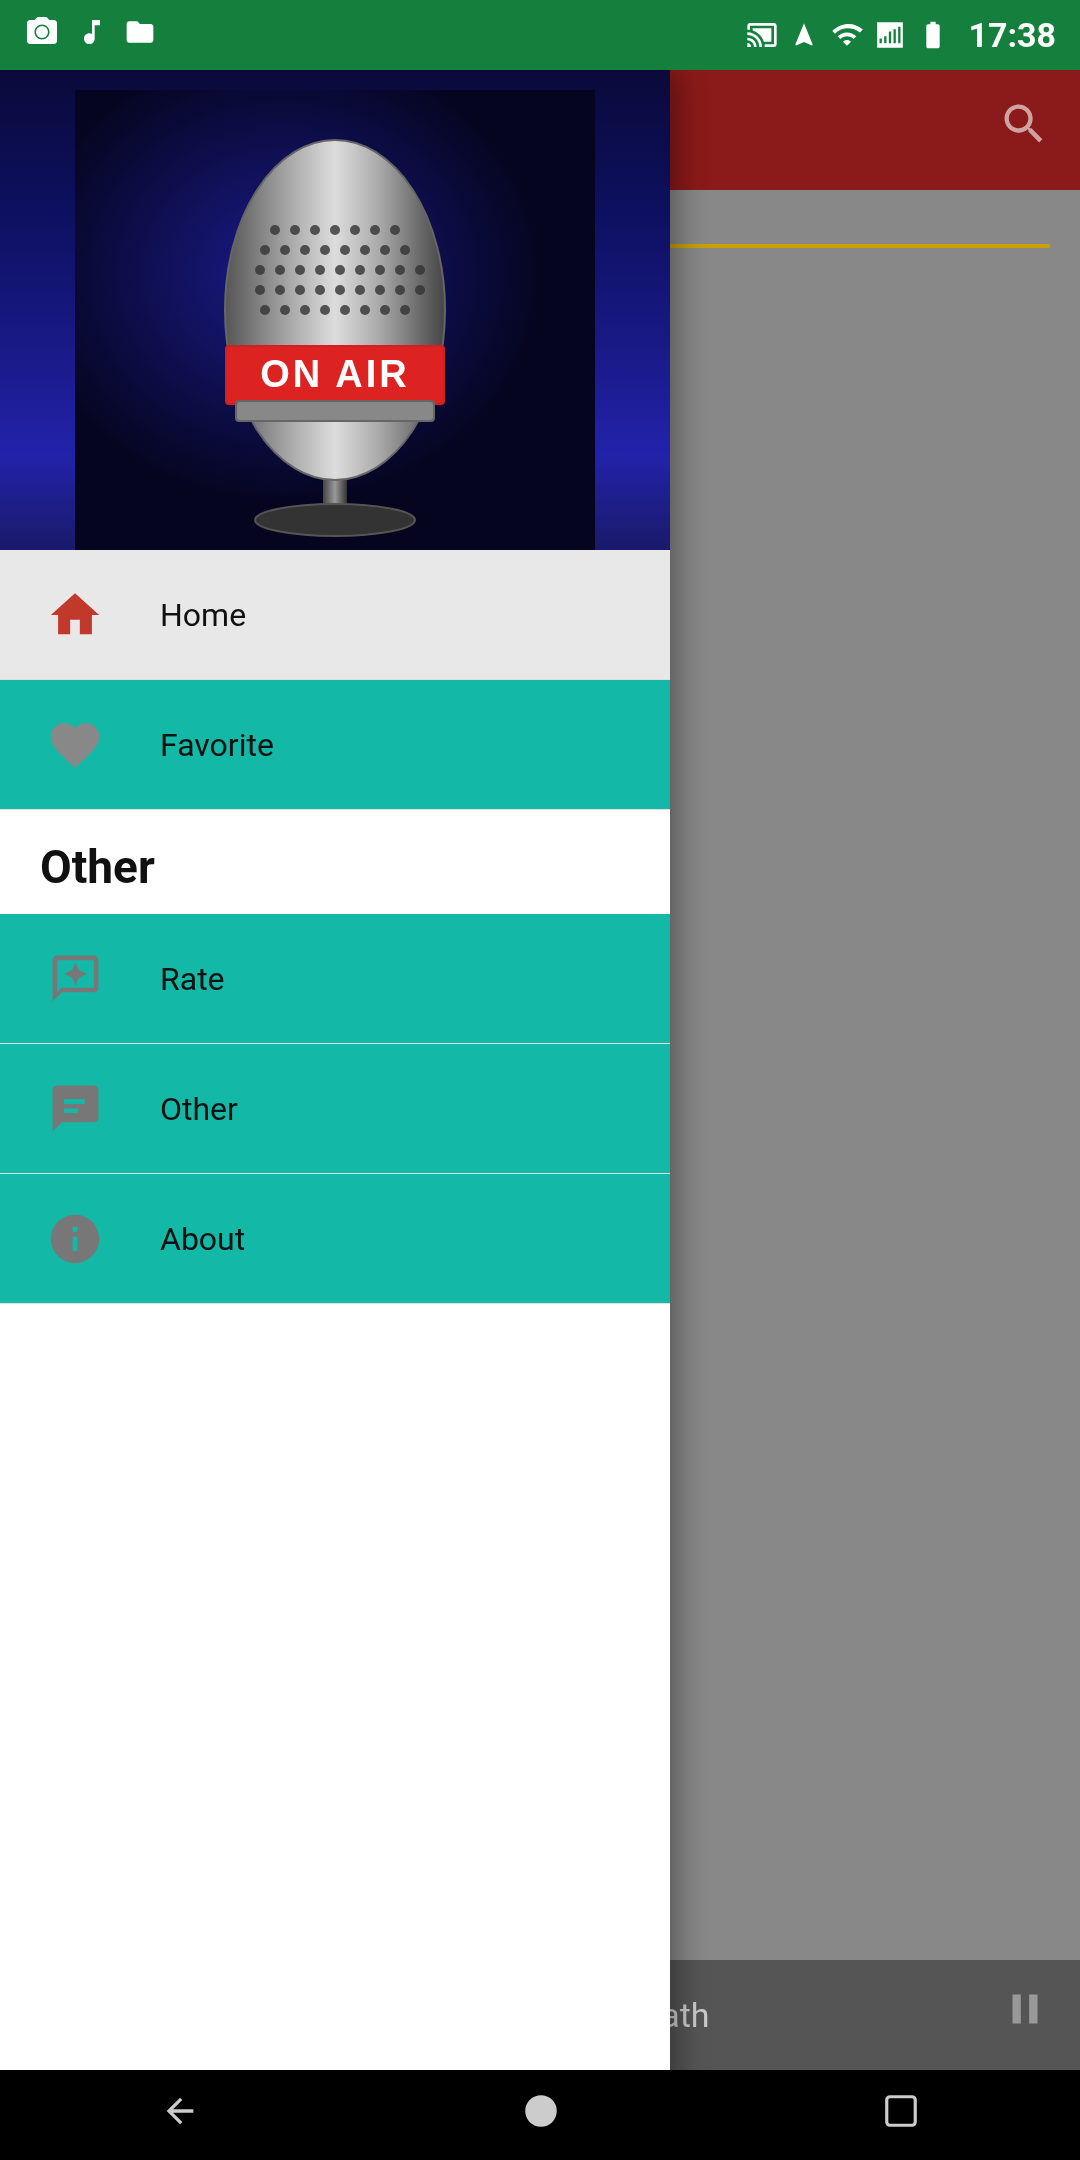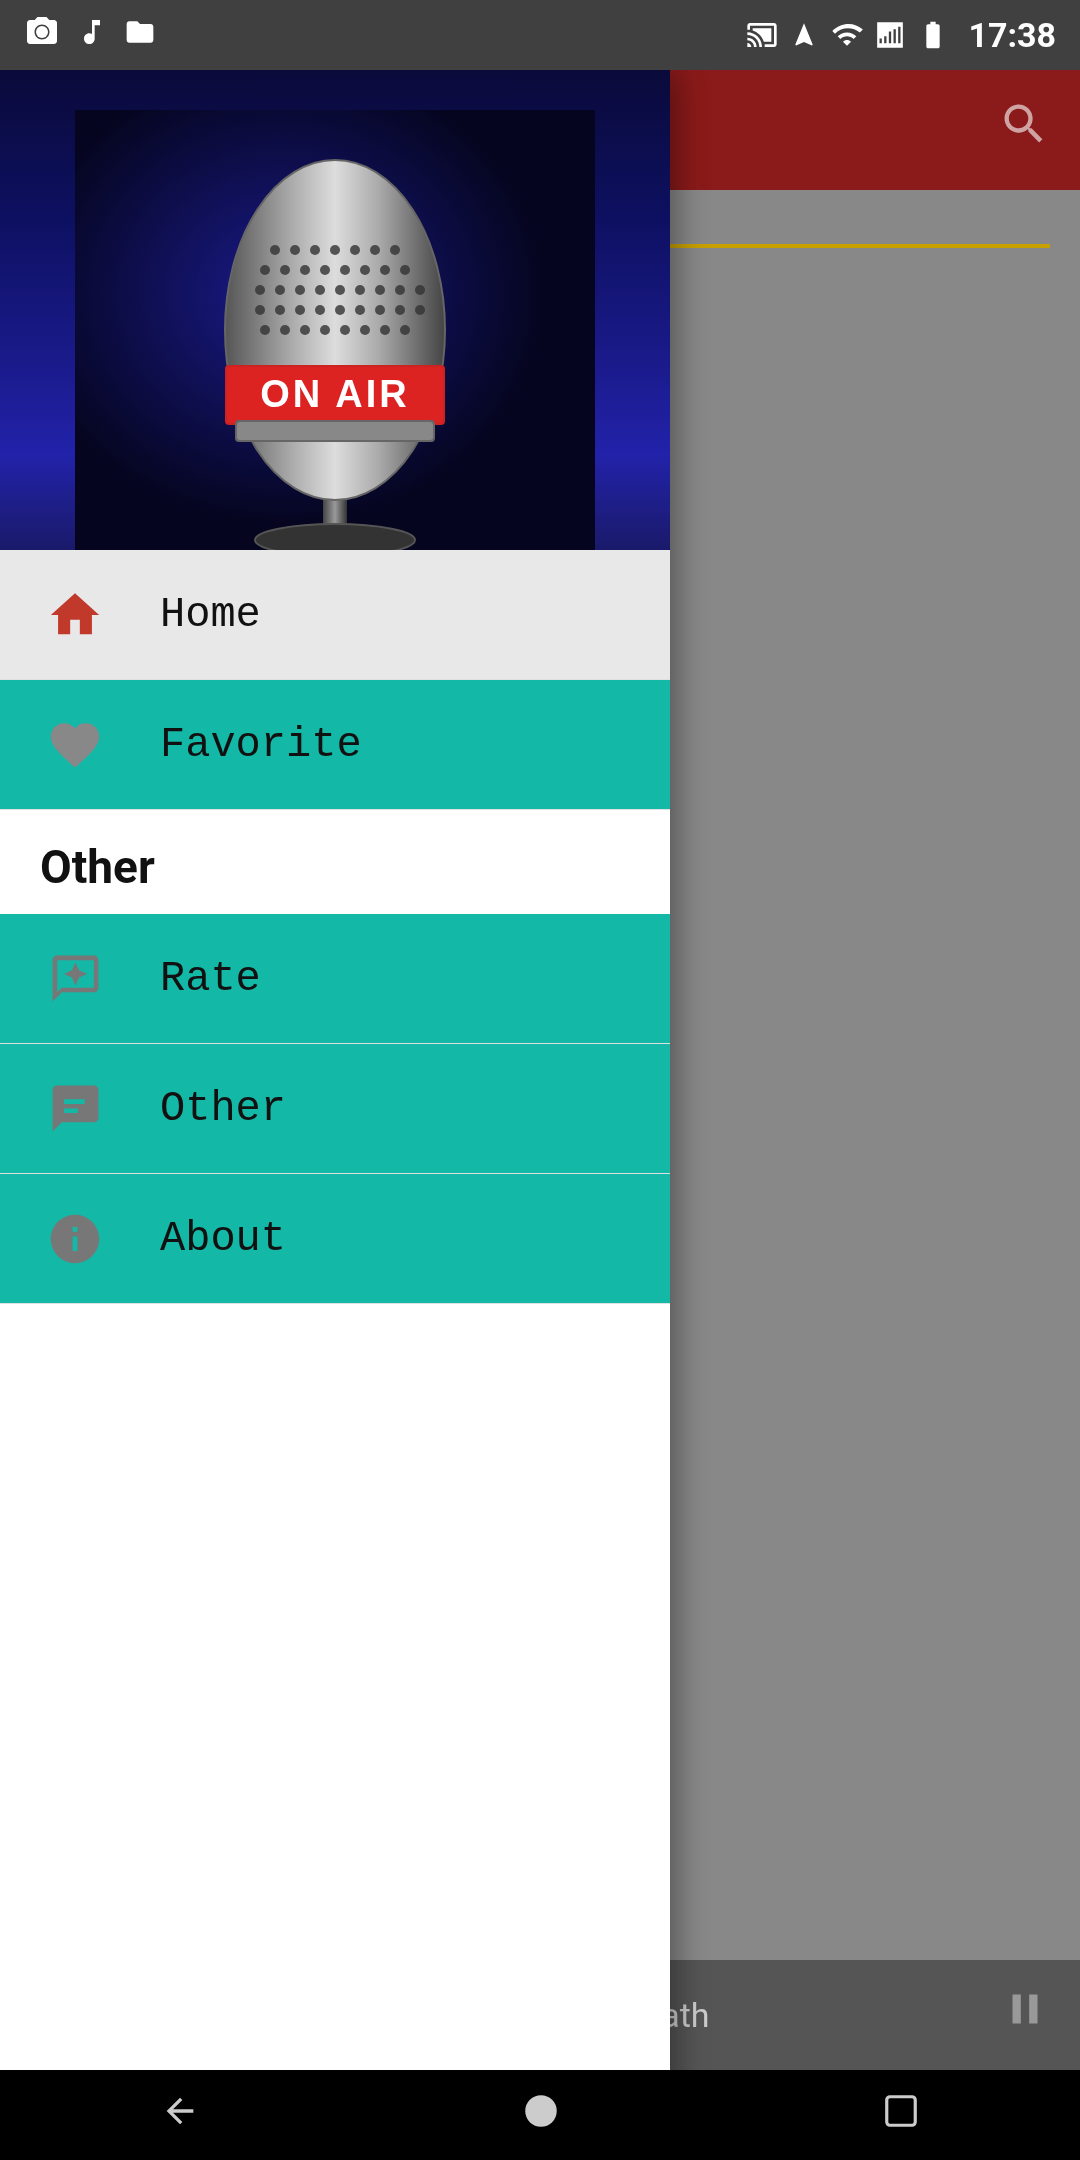--- a/index.html
+++ b/index.html
@@ -11,21 +11,21 @@
       background: #888;
       font-family: 'Roboto', Arial, sans-serif;
       overflow: hidden;
       position: relative;
     }
 
     
     .status-bar {
       width: 1080px;
       height: 70px;
-      background: #404040;
+      background: #15803d;
       display: flex;
       align-items: center;
       justify-content: space-between;
       padding: 0 24px;
       position: absolute;
       top: 0;
       left: 0;
       z-index: 100;
     }
 
@@ -149,24 +149,23 @@
       position: relative;
       overflow: hidden;
       flex-shrink: 0;
     }
 
     
     .mic-container {
       width: 100%;
       height: 100%;
       display: flex;
-      align-items: flex-start;
+      align-items: flex-end;
       justify-content: center;
       position: relative;
-      margin-top: 40px;
     }
 
     
     .drawer-menu {
       flex: 1;
       background: #fff;
     }
 
     .menu-item {
       display: flex;
@@ -186,24 +185,23 @@
       width: 70px;
       height: 70px;
       display: flex;
       align-items: center;
       justify-content: center;
       margin-right: 50px;
       flex-shrink: 0;
     }
 
     .menu-item-label {
-      font-size: 42px;
+      font-size: 32px;
       color: #111;
       font-weight: 400;
-      font-family: Liberation Mono, monospace;
     }
 
     .section-header {
       padding: 30px 40px 20px 40px;
       font-size: 46px;
       font-weight: bold;
       color: #111;
       background: #fff;
     }
   </style>

